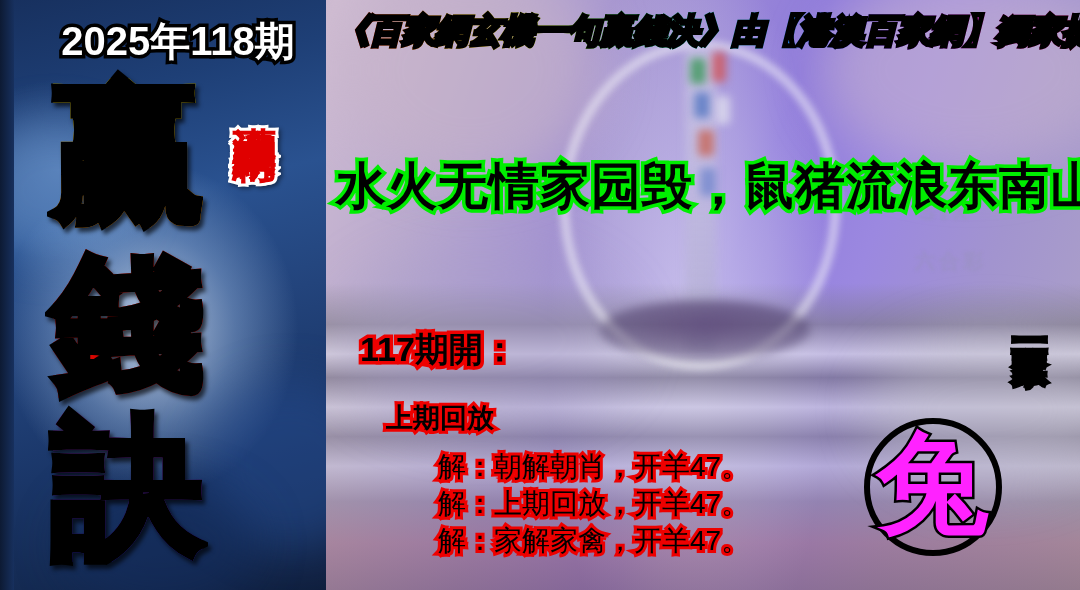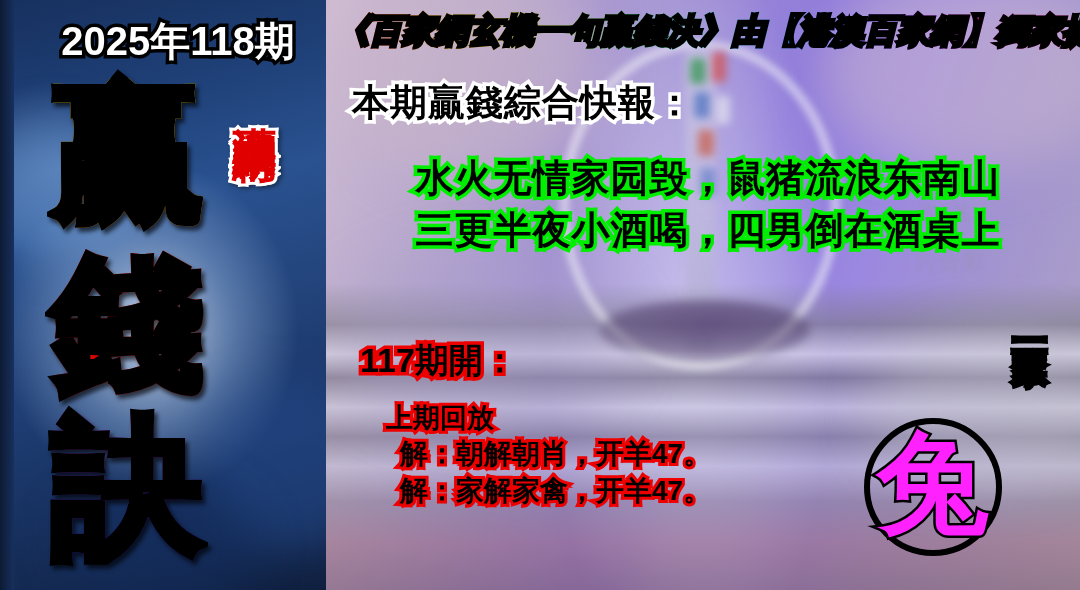--- a/index.html
+++ b/index.html
@@ -208,34 +208,34 @@
   }
 
   
   .poem {
     position: absolute;
     left: 336px; top: 152px;
     width: 744px;
   }
   .poem-line {
     text-align: center;
-    font-size: 38px;
+    font-size: 50px;
     font-weight: bold;
     color: #000000;
     -webkit-text-stroke: 7px #00ee00;
     paint-order: stroke fill;
     line-height: 1.37;
     letter-spacing: 1px;
     white-space: nowrap;
   }
 
   
   .draw-row {
     position: absolute;
-    left: 360px; top: 338px;
+    left: 360px; top: 327px;
     display: flex;
     align-items: baseline;
     gap: 28px;
   }
   .draw-label {
     font-size: 34px;
     font-weight: bold;
     color: #000000;
     -webkit-text-stroke: 7px #ee0000;
     paint-order: stroke fill;
@@ -252,29 +252,29 @@
   .replay {
     position: absolute;
     left: 386px; top: 400px;
   }
   .replay-title {
     font-size: 27px;
     font-weight: bold;
     color: #000000;
     -webkit-text-stroke: 6px #ee0000;
     paint-order: stroke fill;
-    margin-bottom: 0;
+    margin-bottom: 13px;
   }
   .replay-item {
     font-size: 28px;
-    font-weight: bold;
+    font-weight: normal;
     color: #000000;
     -webkit-text-stroke: 6px #ee0000;
     paint-order: stroke fill;
-    margin-left: 14px;
+    margin-left: 52px;
     line-height: 1.32;
     white-space: nowrap;
   }
 
   
   .zodiac {
     position: absolute;
     left: 864px; top: 418px;
     width: 138px; height: 138px;
     border: 6px solid #000;
@@ -349,34 +349,33 @@
   <div class="date-title">2025年118期</div>
 
   <div class="bigchar ying">贏</div>
   <div class="bigchar qian">錢</div>
   <div class="bigchar jue">訣</div>
 
   <div class="vert-slogan">港澳百家網中特網</div>
 
   <div class="banner">《百家網玄機一句贏錢決》由【港澳百家網】獨家提供</div>
 
-  <div class="headline">本期贏錢綜合快報：</div>
 
   <div class="poem">
     <div class="poem-line">水火无情家园毁，鼠猪流浪东南山</div>
-    <div class="poem-line">三更半夜小酒喝，四男倒在酒桌上</div>
   </div>
 
   <div class="draw-row">
     <span class="draw-label">117期開：</span>
   </div>
 
   <div class="replay">
     <div class="replay-title">上期回放</div>
     <div class="replay-item">解：朝解朝肖，开羊47。</div>
+    <div class="replay-item">解：上期回放，开羊47。</div>
     <div class="replay-item">解：家解家禽，开羊47。</div>
   </div>
 
   <div class="zodiac">
     <span class="zodiac-char">兔</span>
   </div>
 
   <div class="right-vert">一一八百家禁肖</div>
 
 </div>

